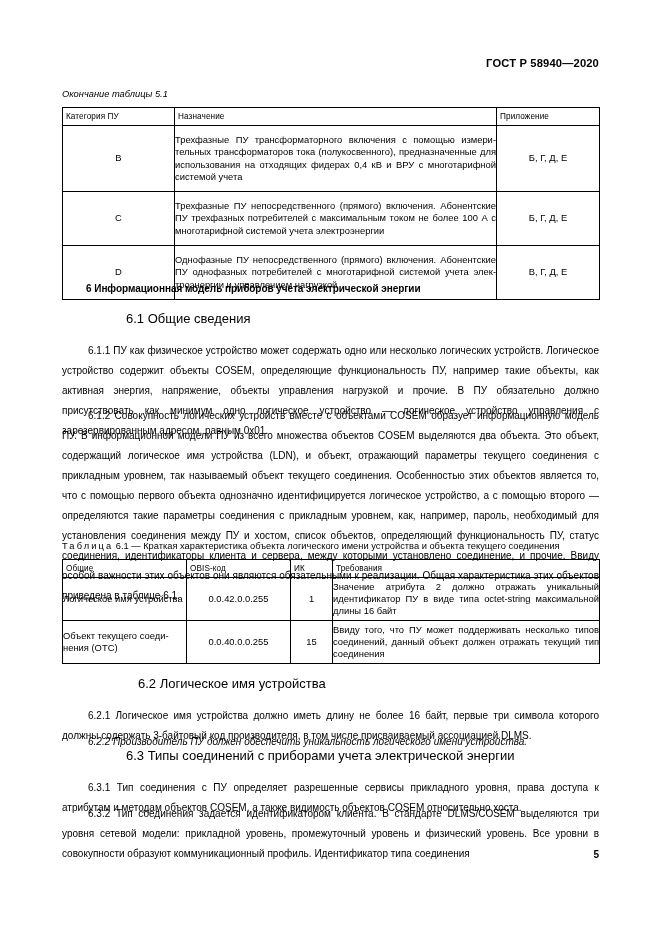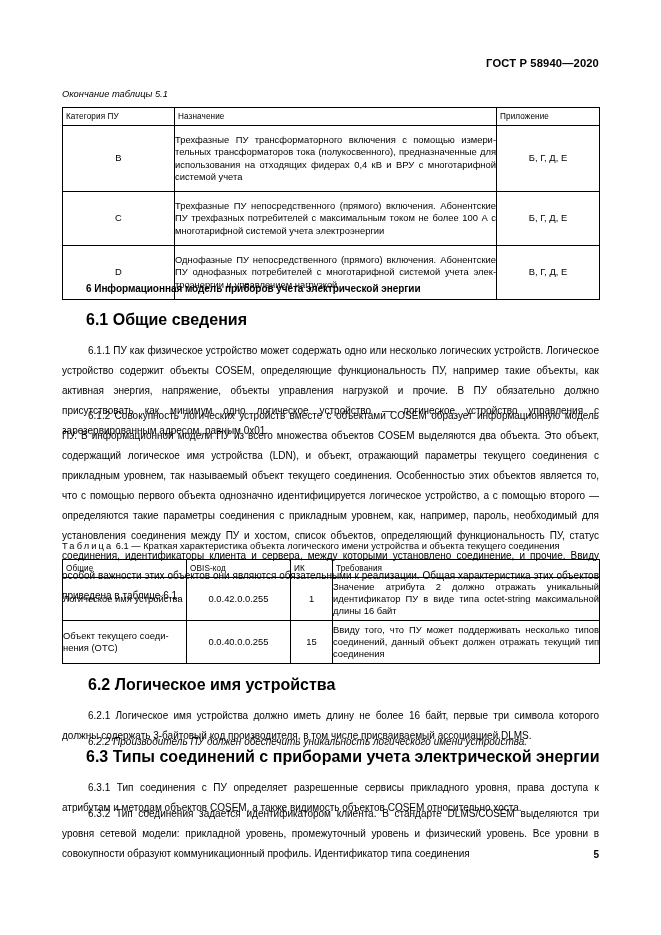--- a/index.html
+++ b/index.html
@@ -100,26 +100,27 @@
   .h1-section {
     position: absolute;
     left: 24px;
     top: 283px;
     font-size: 10px;
     font-weight: bold;
     letter-spacing: -0.05px;
     white-space: nowrap;
   }
   .h2-section {
-    font-size: 16px;
-    font-weight: bold;
-    white-space: nowrap;
+    font-size: 13px;
+    font-weight: normal;
+    white-space: nowrap;
+    margin-left: 40px;
   }
   .h2-61 { position: absolute; left: 24px; top: 311px; }
-  .h2-62 { position: absolute; left: 26px; top: 676px; }
+  .h2-62 { position: absolute; left: 36px; top: 676px; }
   .h2-63 { position: absolute; left: 24px; top: 748px; }
 
   
   .para {
     position: absolute;
     left: 0;
     width: 537px;
     font-size: 10px;
     line-height: 20px;
     text-align: justify;

